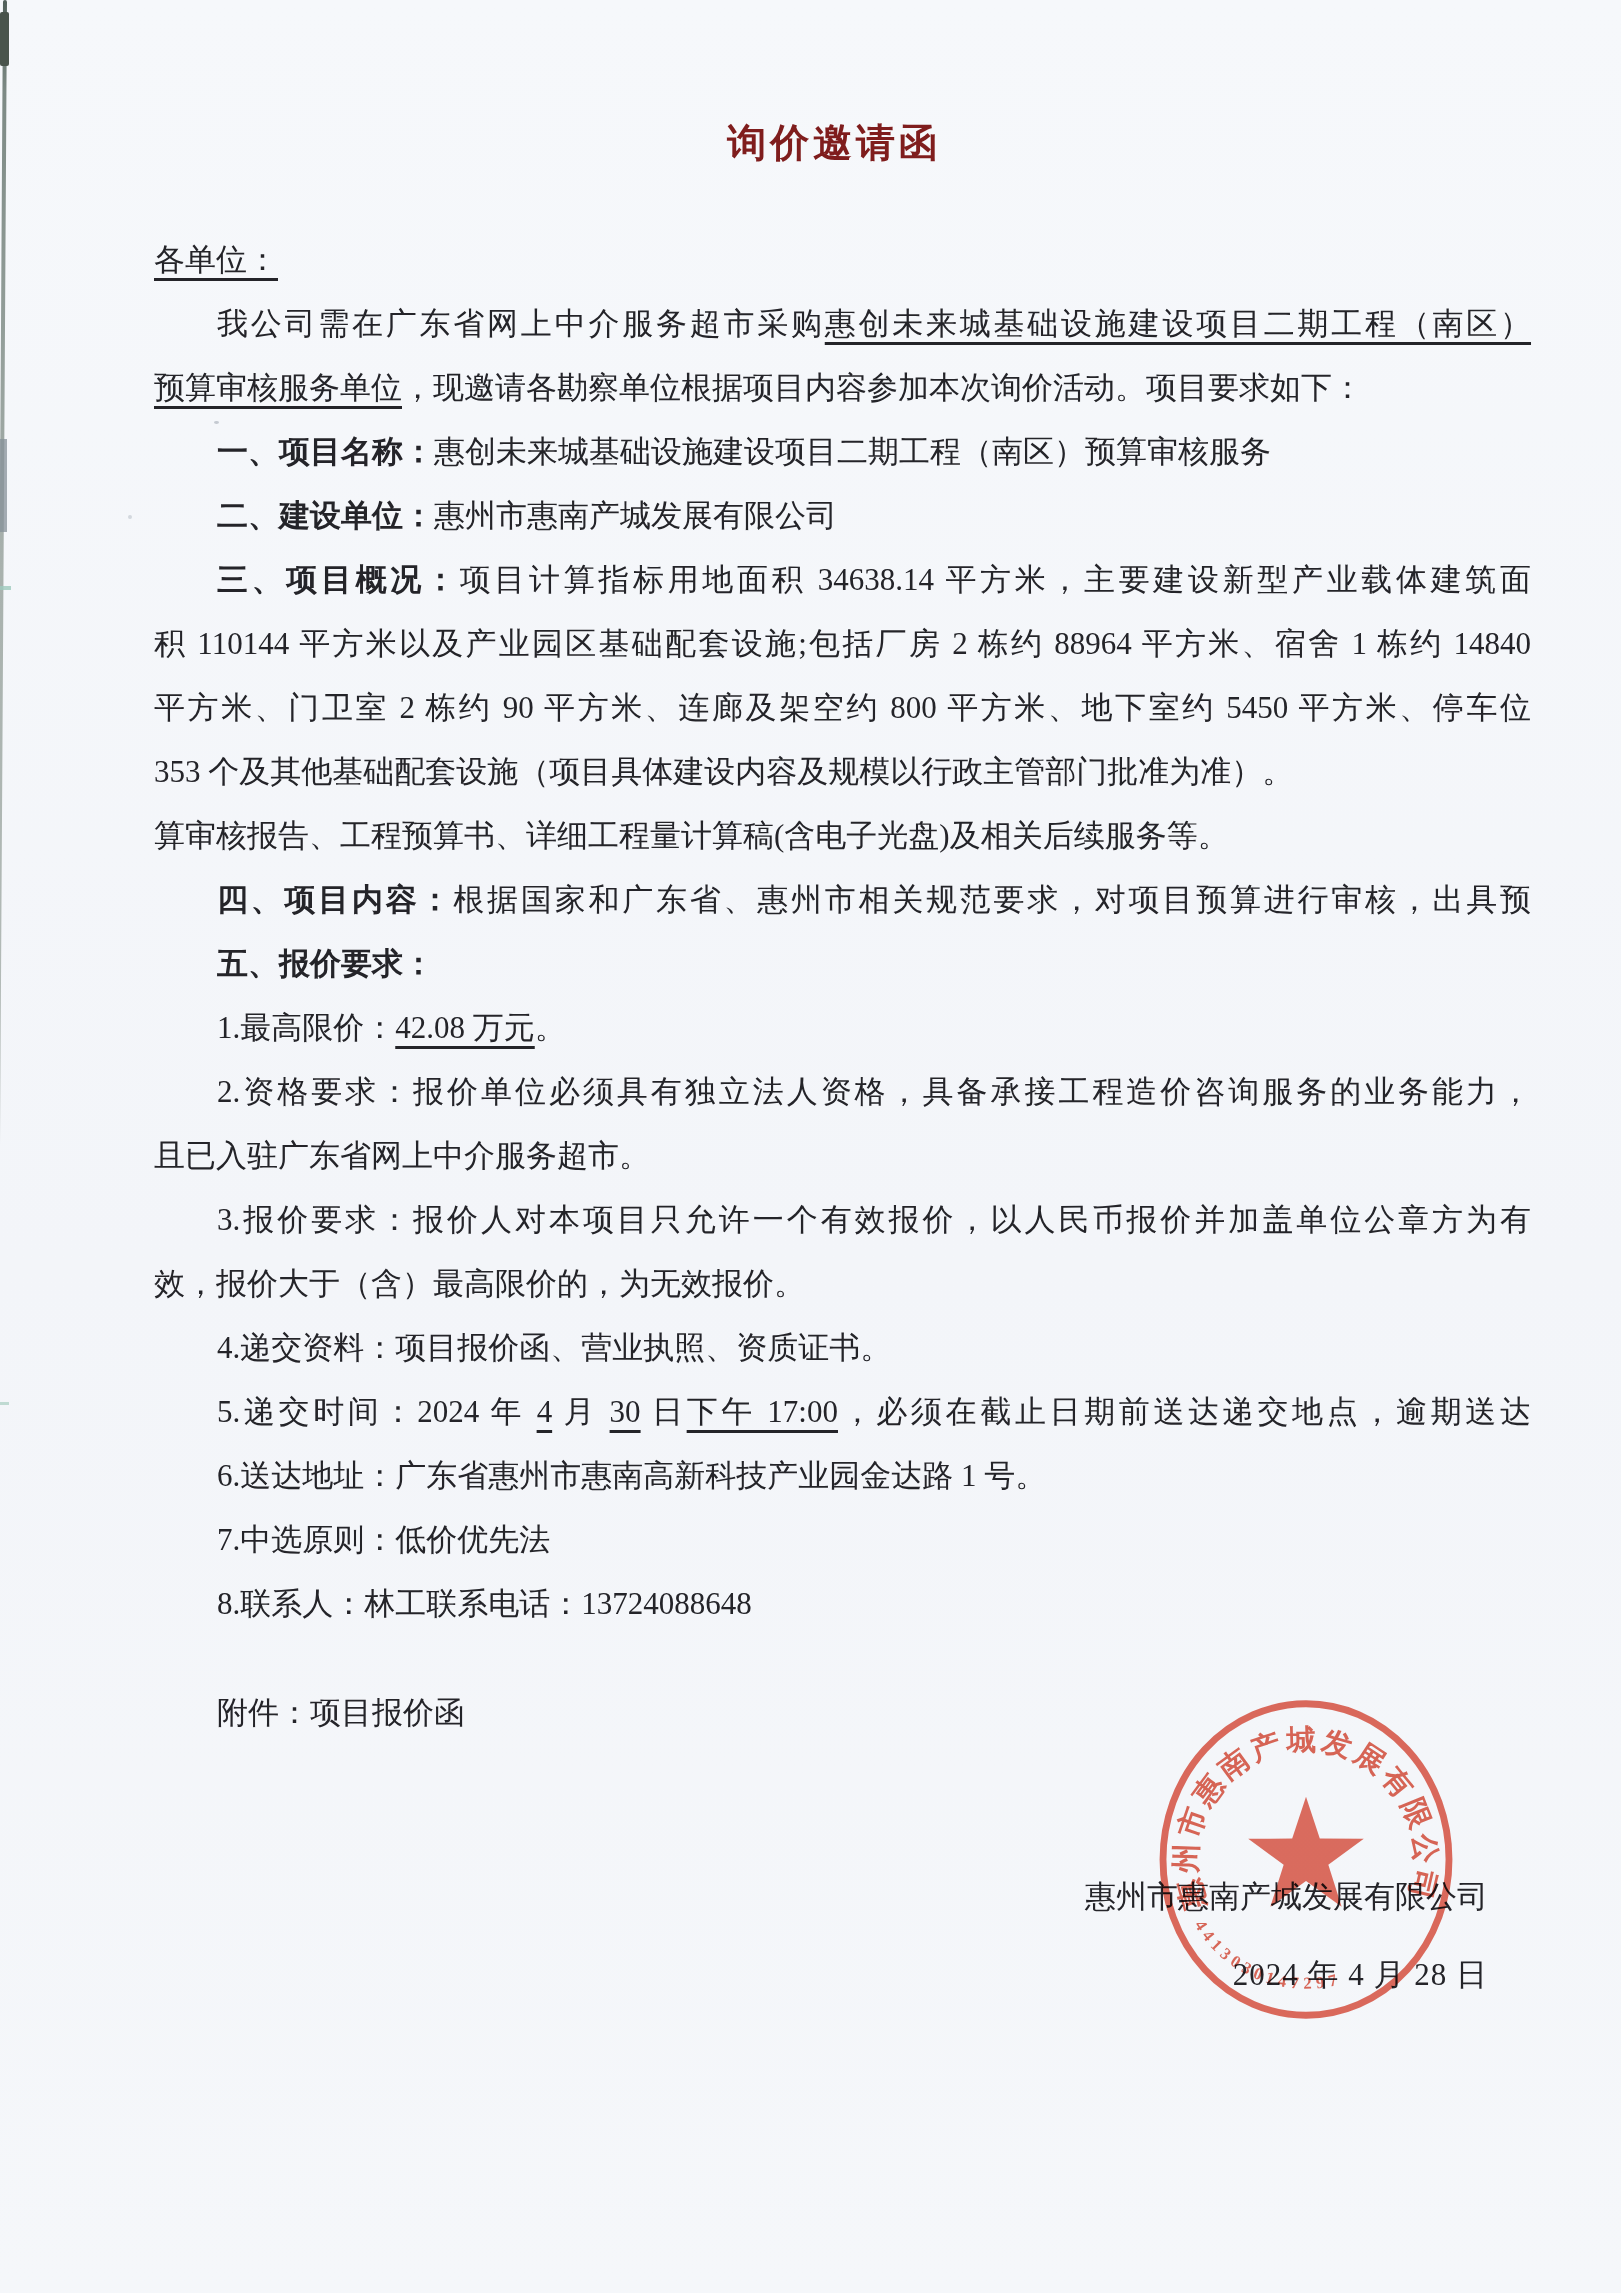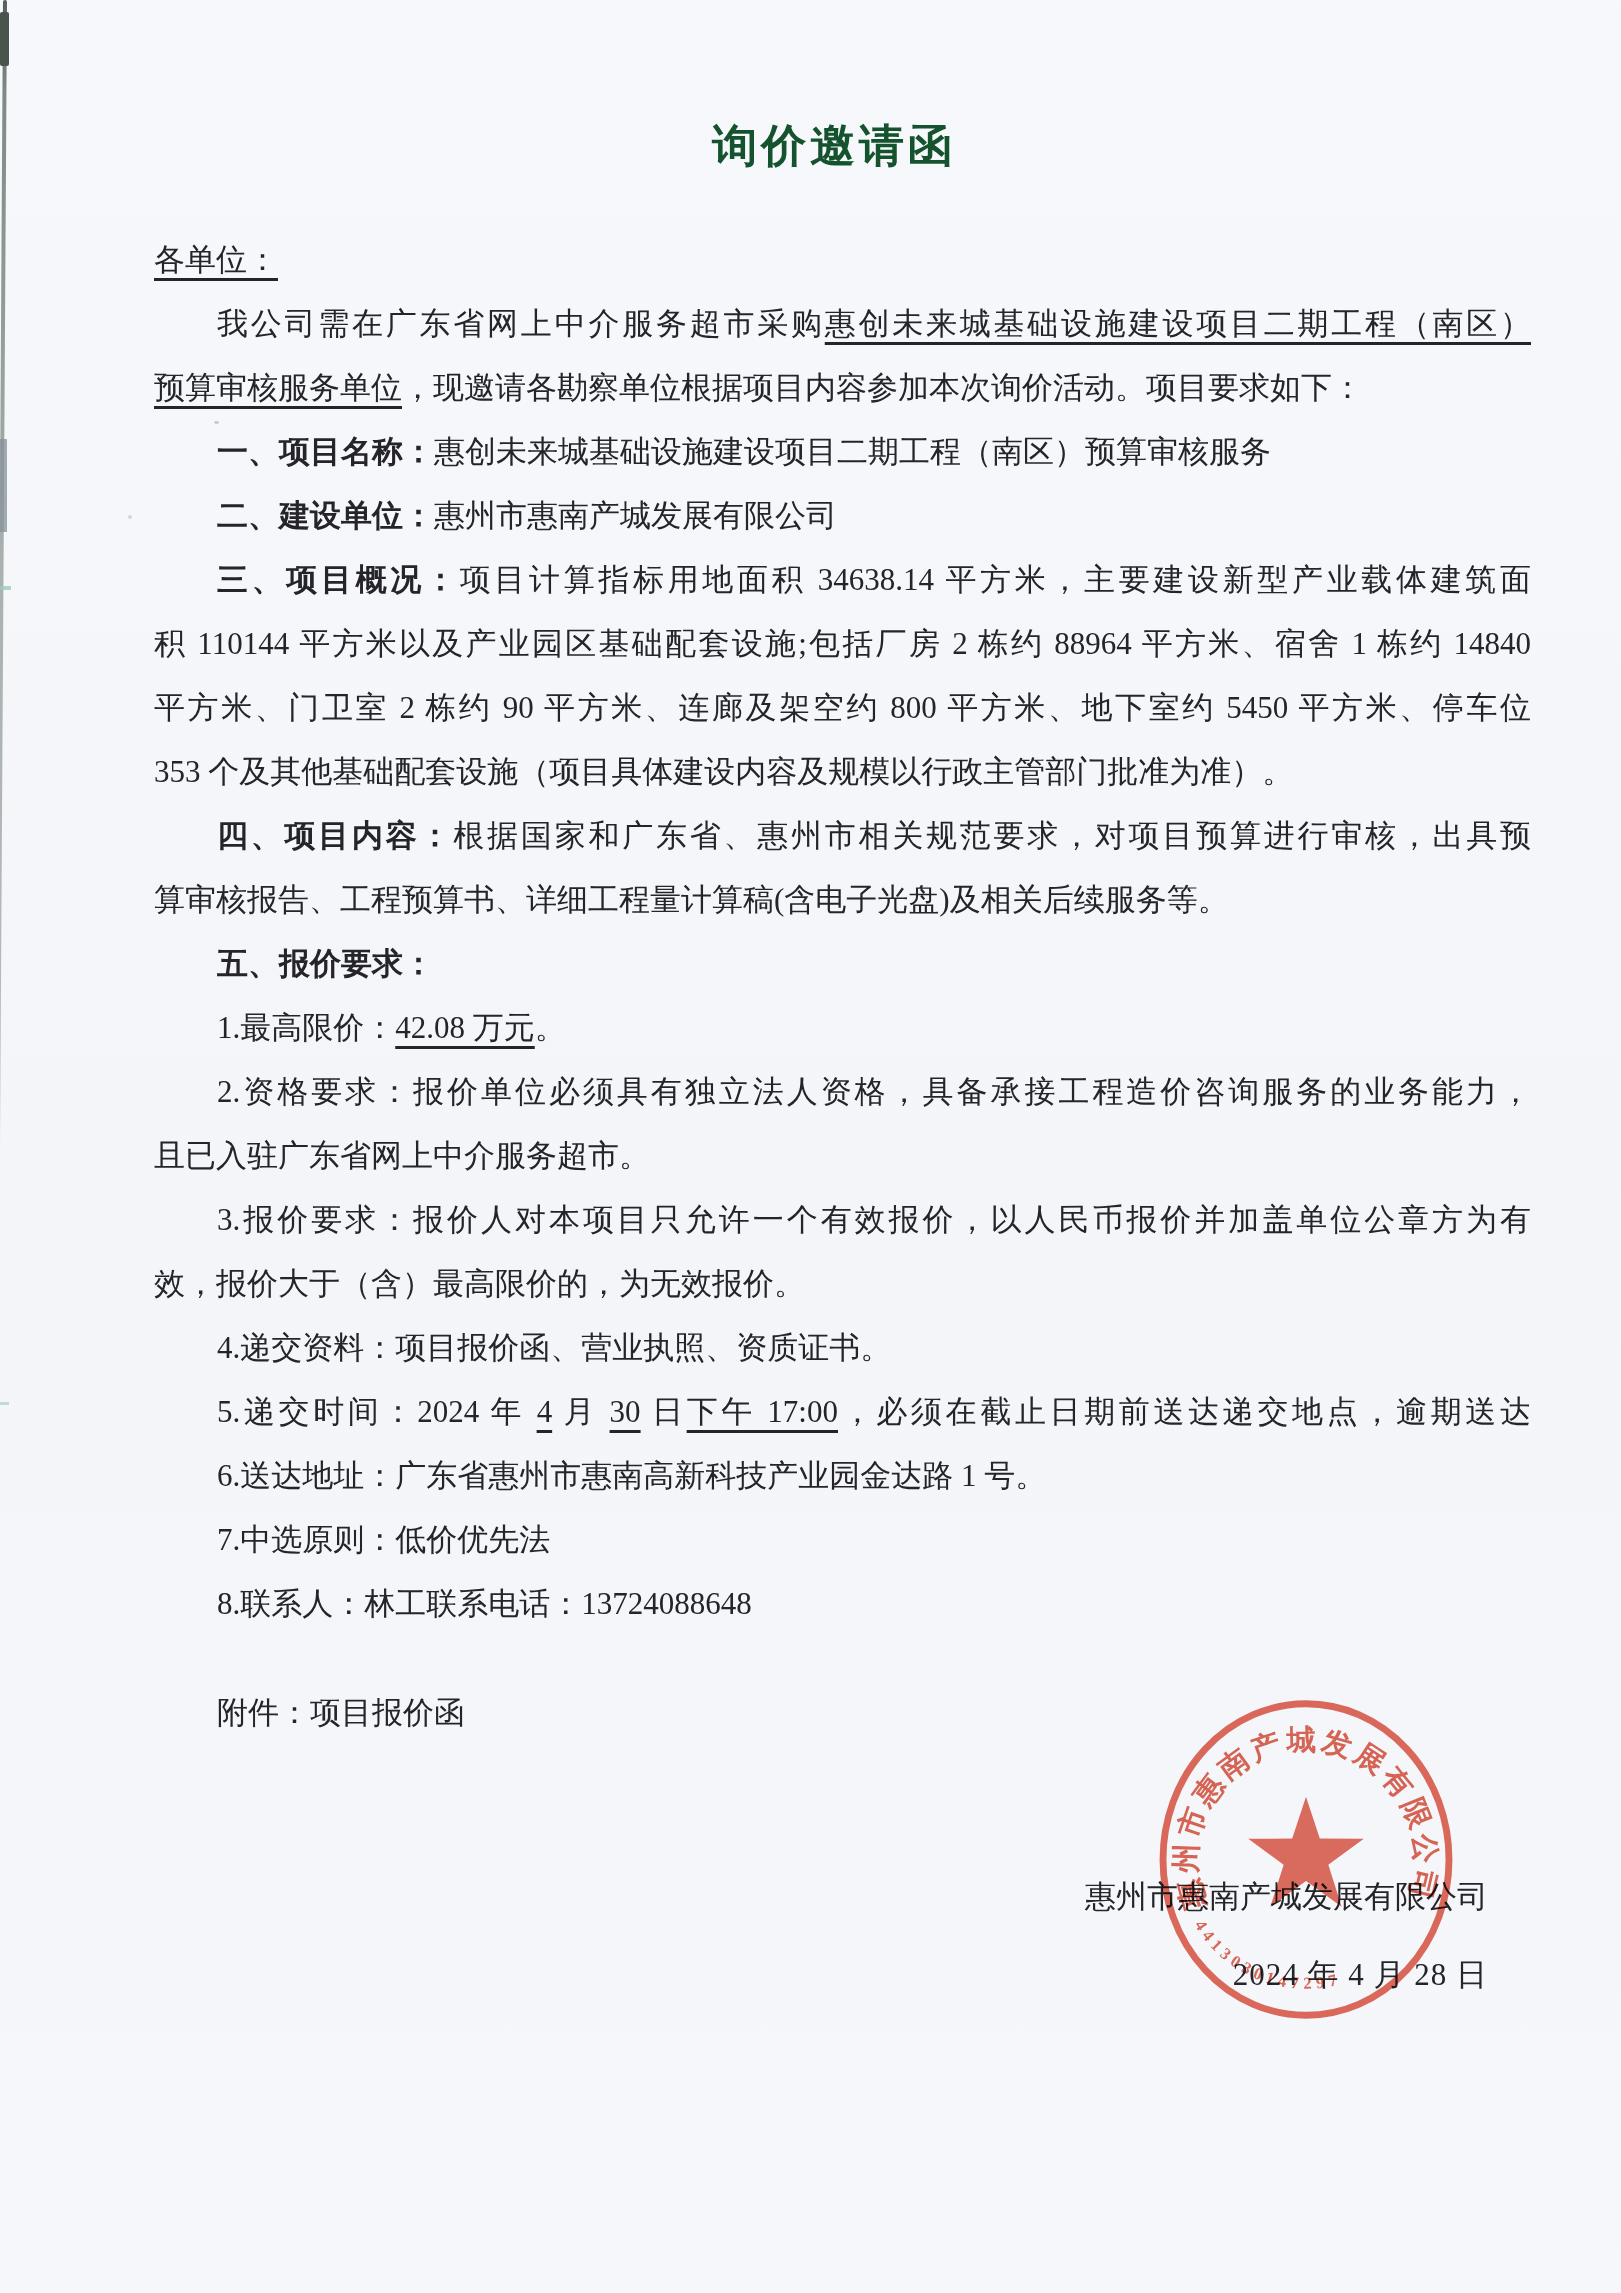--- a/index.html
+++ b/index.html
@@ -4,21 +4,21 @@
 <style>
   html,body{margin:0;padding:0;width:1621px;height:2294px;overflow:hidden;}
   body{
     font-family:"Liberation Serif","DejaVu Serif",serif;
     background:linear-gradient(180deg,#f6f8fb 0%,#f3f5f9 55%,#f5f7fa 100%);
     position:relative;color:#26262b;
   }
   .paper{position:absolute;inset:0;}
   .doc-title{
     position:absolute;top:116px;left:154px;right:106px;
-    text-align:center;font-size:45px;font-weight:bold;color:#14532d;
+    text-align:center;font-size:39px;font-weight:bold;color:#7f1d1d;
     letter-spacing:3.9px;
   }
   .doc-body{
     position:absolute;top:228px;left:154px;right:90px;
     font-size:31px;line-height:64px;color:#242429;
     text-align:justify;
   }
   .para{margin:0;}
   .para.space-before{margin-top:45px;}
   .line{min-height:64px;}
@@ -71,22 +71,22 @@
       <div class="para">
         <div class="line indent"><span class="seg-b ">二、建设单位：</span><span class="">惠州市惠南产城发展有限公司</span></div>
       </div>
       <div class="para">
         <div class="line fill indent"><span class="seg-b ">三、项目概况：</span><span class="">项目计算指标用地面积 34638.14 平方米，主要建设新型产业载体建筑面</span></div>
         <div class="line fill"><span class="">积 110144 平方米以及产业园区基础配套设施;包括厂房 2 栋约 88964 平方米、宿舍 1 栋约 14840</span></div>
         <div class="line fill"><span class="">平方米、门卫室 2 栋约 90 平方米、连廊及架空约 800 平方米、地下室约 5450 平方米、停车位</span></div>
         <div class="line"><span class="">353 个及其他基础配套设施（项目具体建设内容及规模以行政主管部门批准为准）。</span></div>
       </div>
       <div class="para">
+        <div class="line"><span class="">算审核报告、工程预算书、详细工程量计算稿(含电子光盘)及相关后续服务等。</span></div>
         <div class="line fill indent"><span class="seg-b ">四、项目内容：</span><span class="">根据国家和广东省、惠州市相关规范要求，对项目预算进行审核，出具预</span></div>
-        <div class="line"><span class="">算审核报告、工程预算书、详细工程量计算稿(含电子光盘)及相关后续服务等。</span></div>
       </div>
       <div class="para">
         <div class="line indent"><span class="seg-b ">五、报价要求：</span></div>
       </div>
       <div class="para">
         <div class="line indent"><span class="">1.最高限价：</span><span class="seg-u ">42.08 万元</span><span class="">。</span></div>
       </div>
       <div class="para">
         <div class="line fill indent"><span class="">2.资格要求：报价单位必须具有独立法人资格，具备承接工程造价咨询服务的业务能力，</span></div>
         <div class="line"><span class="">且已入驻广东省网上中介服务超市。</span></div>

